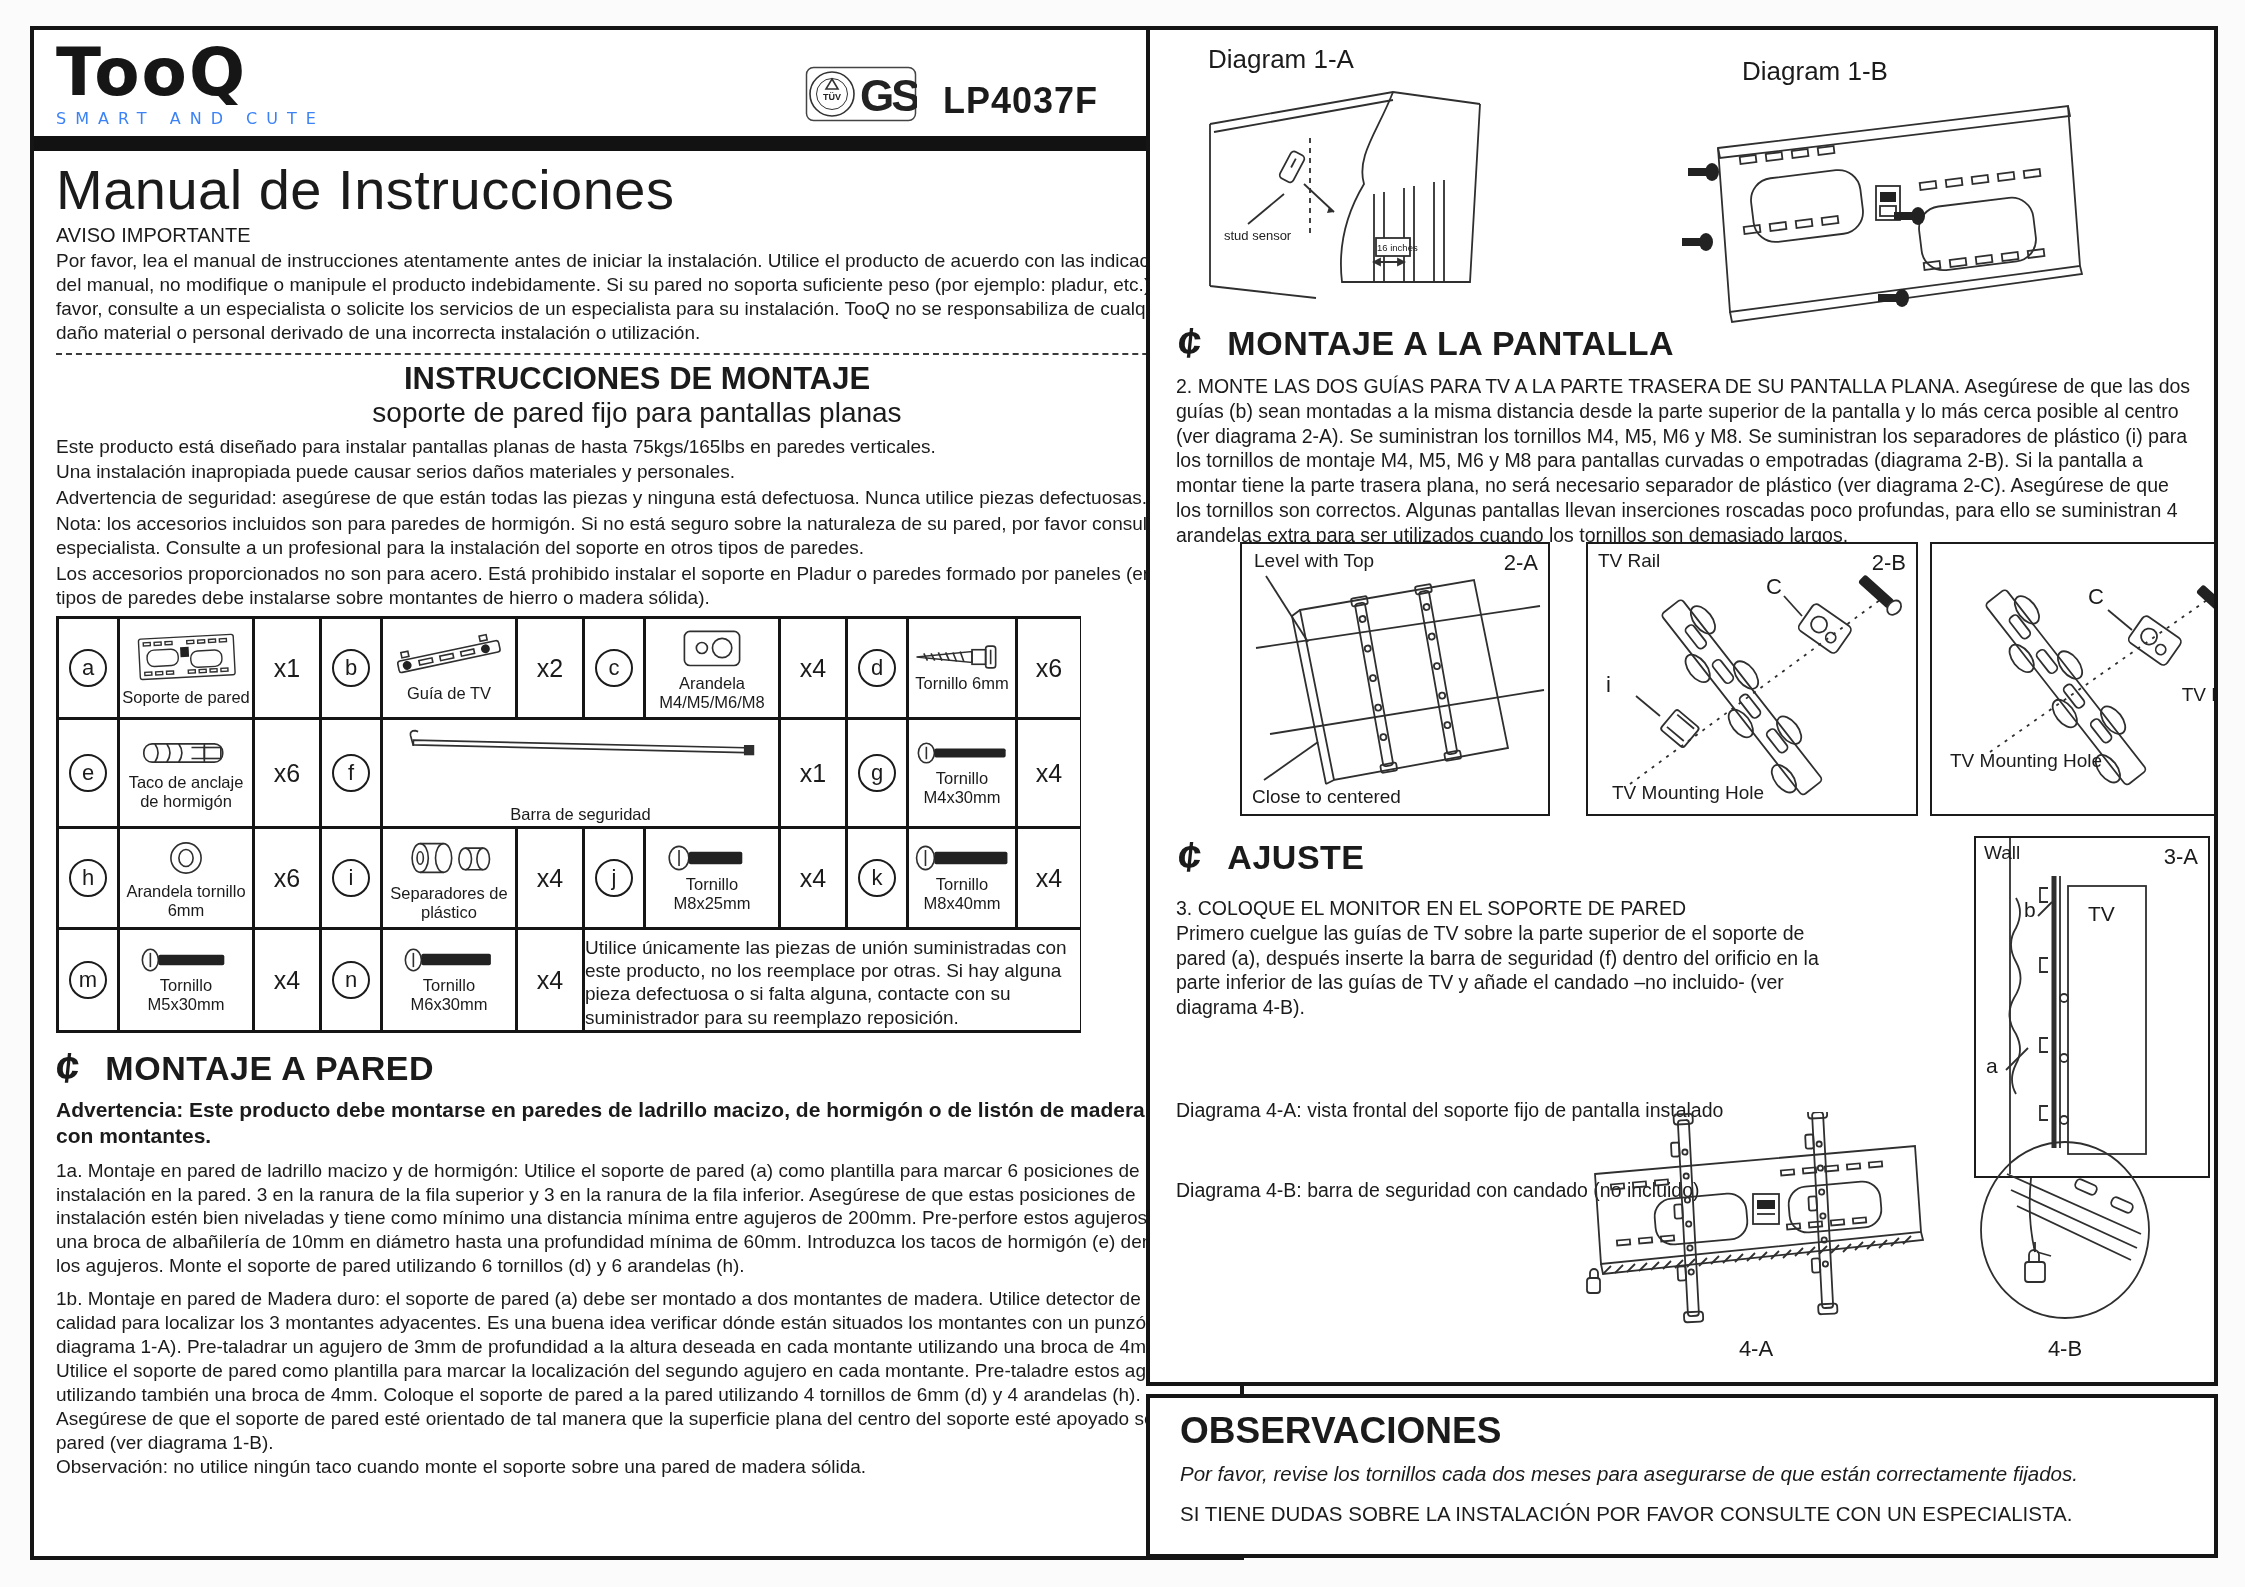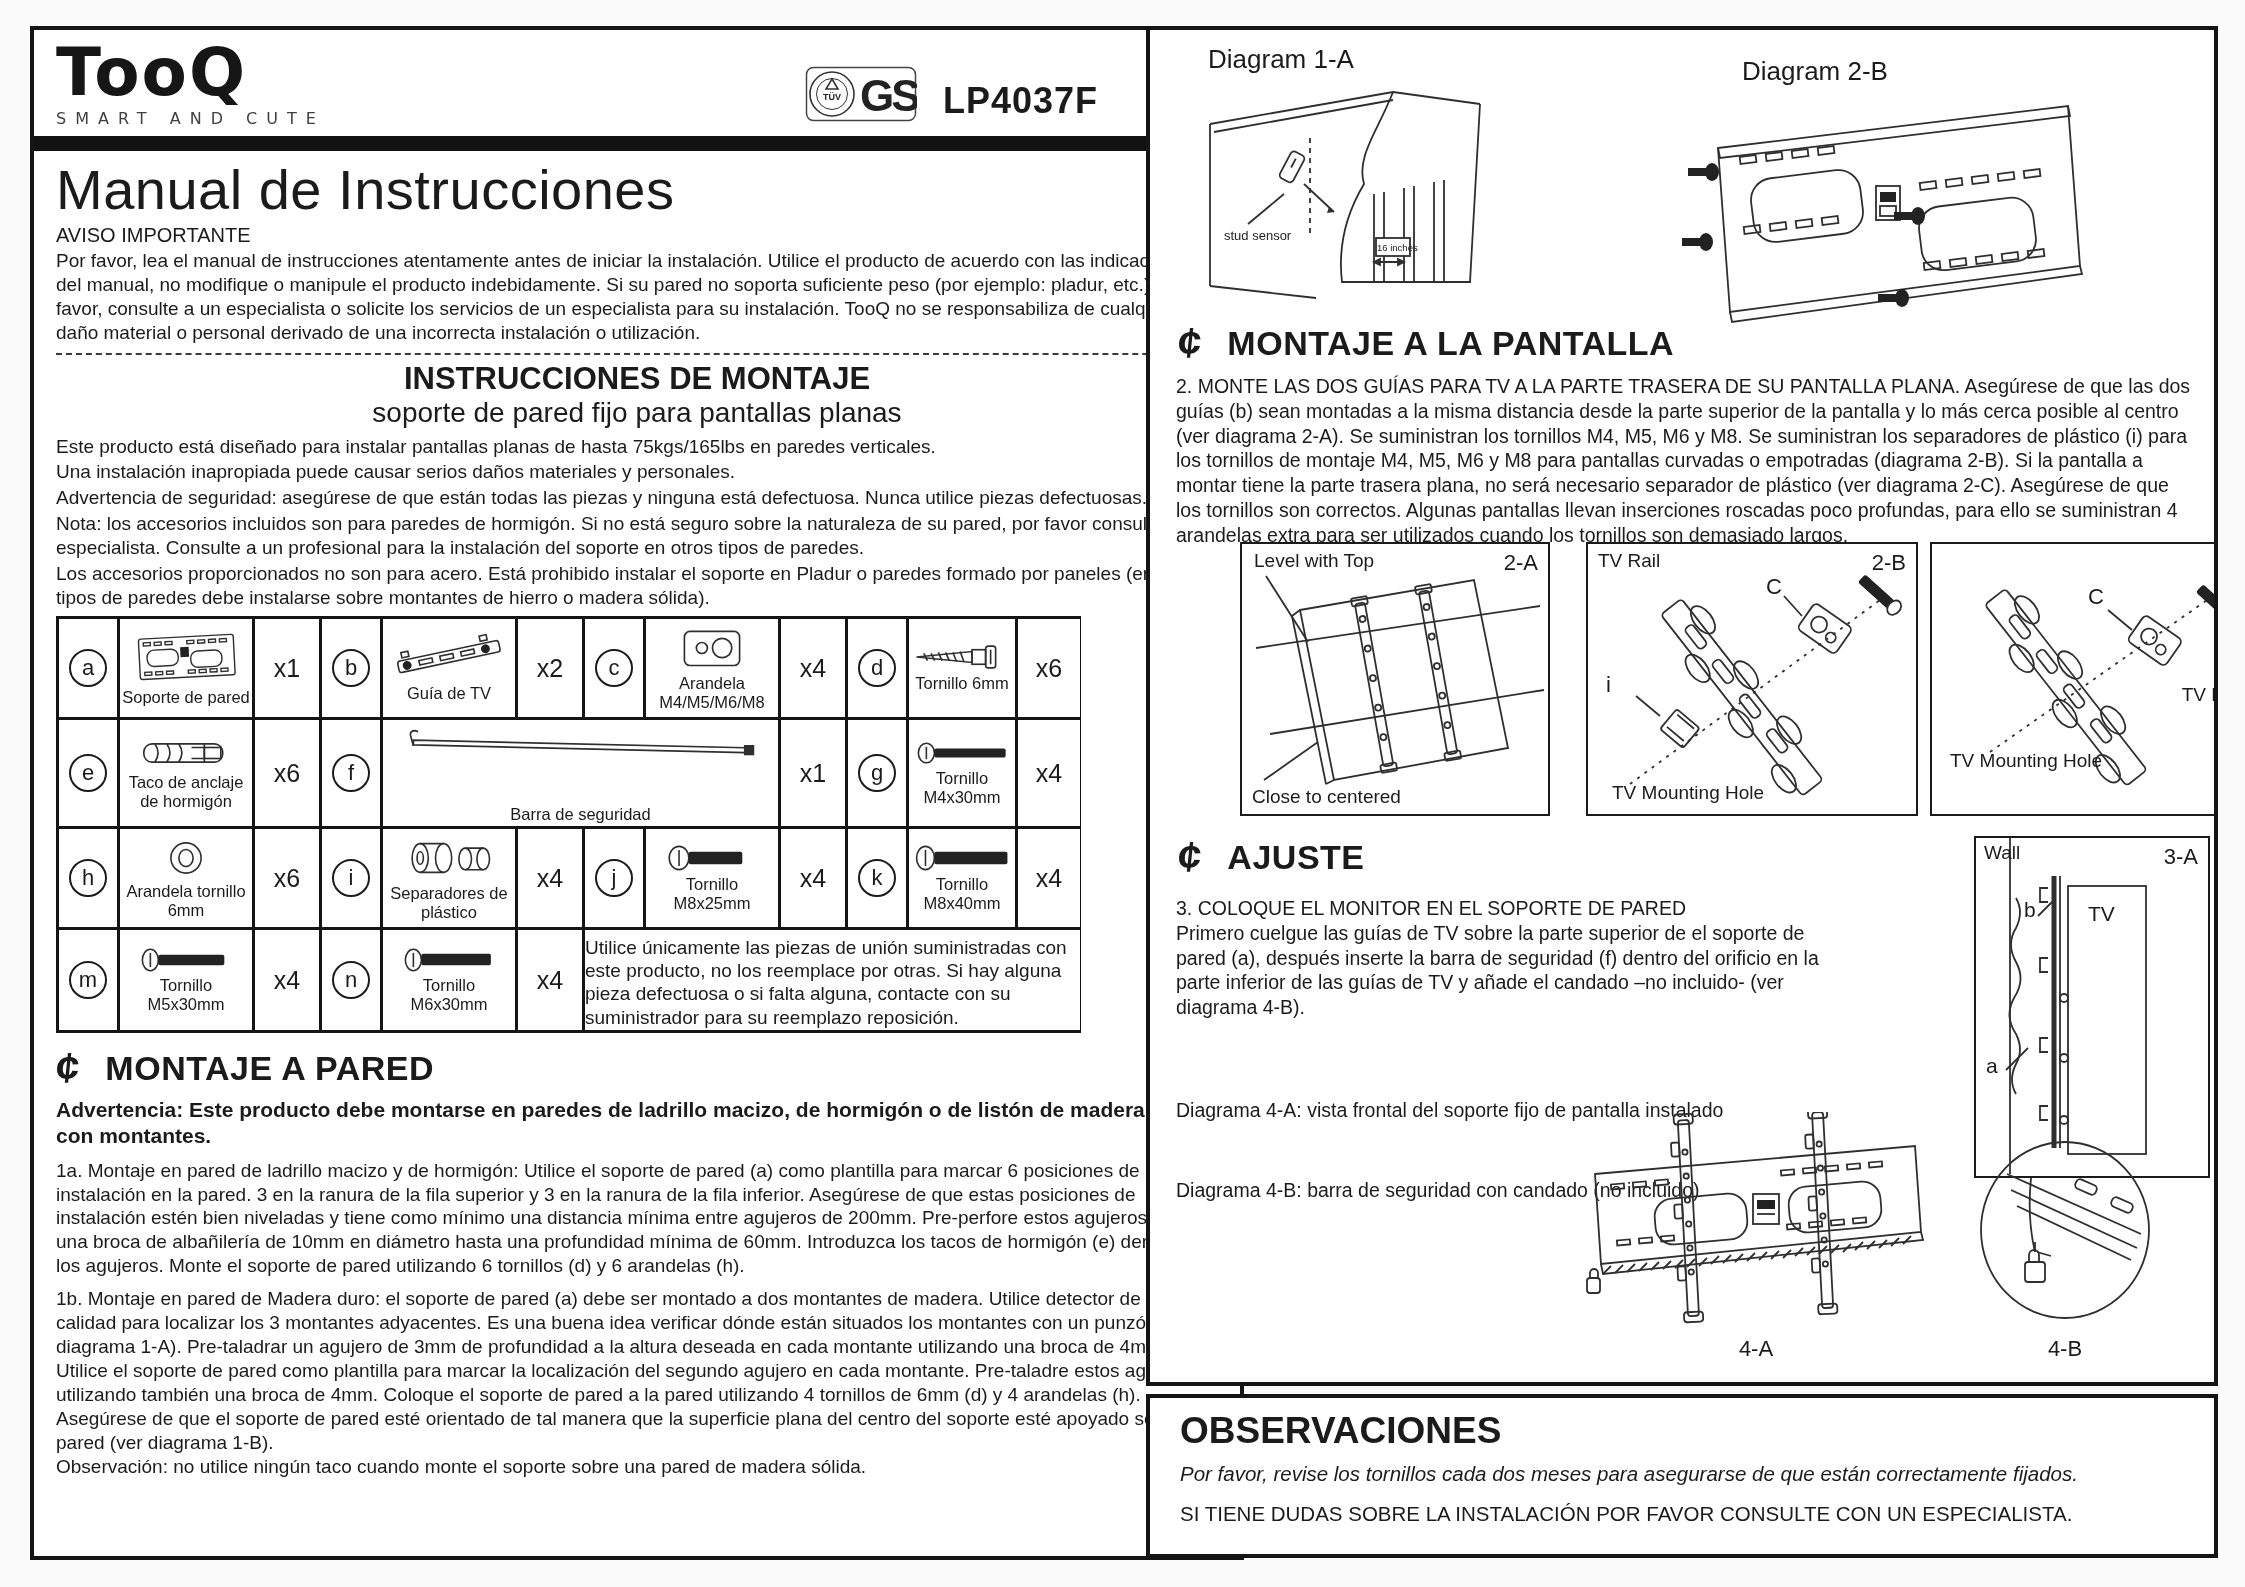--- a/index.html
+++ b/index.html
@@ -10,21 +10,21 @@
   }
   .page{position:absolute;background:#fff;border:4px solid #151515;box-sizing:border-box;overflow:hidden;}
   #page-left{left:30px;top:26px;width:1214px;height:1534px;padding:12px 22px 10px;}
   #page-right{left:1146px;top:26px;width:1072px;height:1360px;}
   #obs-box{left:1146px;top:1394px;width:1072px;height:164px;padding:12px 30px;}
 
   
   .hdr{display:flex;align-items:flex-end;}
   .logo-wrap{display:flex;flex-direction:column;}
   .logo-text{font-family:"DejaVu Sans", sans-serif;font-weight:bold;font-size:66px;line-height:0.95;letter-spacing:2px;color:#161616;}
-  .logo-tag{font-size:16px;letter-spacing:9px;color:#404040;margin-top:4px;font-family:"DejaVu Sans", sans-serif;}
+  .logo-tag{font-size:16px;letter-spacing:9px;color:#3b82f6;margin-top:4px;font-family:"DejaVu Sans", sans-serif;}
   .hdr-badges{margin-left:auto;margin-right:26px;margin-bottom:2px;}
   .hdr-model{font-size:36px;font-weight:bold;letter-spacing:1px;margin-right:120px;margin-bottom:6px;}
   .black-bar{height:15px;background:#121212;margin:8px -22px 0;}
 
   .doc-title{font-size:56px;font-weight:400;letter-spacing:0.5px;margin:10px 0 6px;line-height:1.02;}
   .notice-title{font-size:20px;margin:2px 0 2px;}
   .body-text{font-size:19px;line-height:1.26;margin:2px 0;}
   .dashed-rule{border:none;border-top:2px dashed #3a3a3a;margin:8px 0 6px;}
 
   .center-h1{font-size:31px;font-weight:bold;text-align:center;margin:2px 0 0;}
@@ -362,21 +362,21 @@
       <path d="M116,108 L146,136" marker-end="none"></path>
       <path d="M141,131 l5,5 l-7,1 z" fill="#2f2f2f" stroke="none"></path>
       <path d="M60,148 L96,118"></path>
       <path d="M186,186 h30 M186,186 l6,-3 v6 z M216,186 l-6,-3 v6 z" fill="#2f2f2f"></path>
       <rect x="188" y="162" width="34" height="18" fill="#fff"></rect>
     </g>
     <text x="36" y="164" font-size="13">stud sensor</text>
     <text x="189" y="175" font-size="9.5">16 inches</text>
   </svg>
 
-  <div class="abs dia-label" style="left:592px;top:26px;">Diagram 2-B</div>
+  <div class="abs dia-label" style="left:592px;top:26px;">Diagram 1-B</div>
   <svg class="abs" style="left:520px;top:56px;" width="450" height="262" viewBox="0 0 450 262">
     <g class="sketch" stroke-width="1.6">
       <polygon points="48,62 398,20 410,180 60,226"></polygon>
       <path d="M60,226 L62,236 L412,188 L410,180"></path>
       <path d="M48,62 L50,72 L400,30 L398,20"></path>
       <g>
         <rect x="70" y="70" width="16" height="7" transform="rotate(-7 78 73)"></rect>
           <rect x="96" y="67" width="16" height="7" transform="rotate(-7 104 70)"></rect>
           <rect x="122" y="64" width="16" height="7" transform="rotate(-7 130 67)"></rect>
           <rect x="148" y="61" width="16" height="7" transform="rotate(-7 156 64)"></rect>

